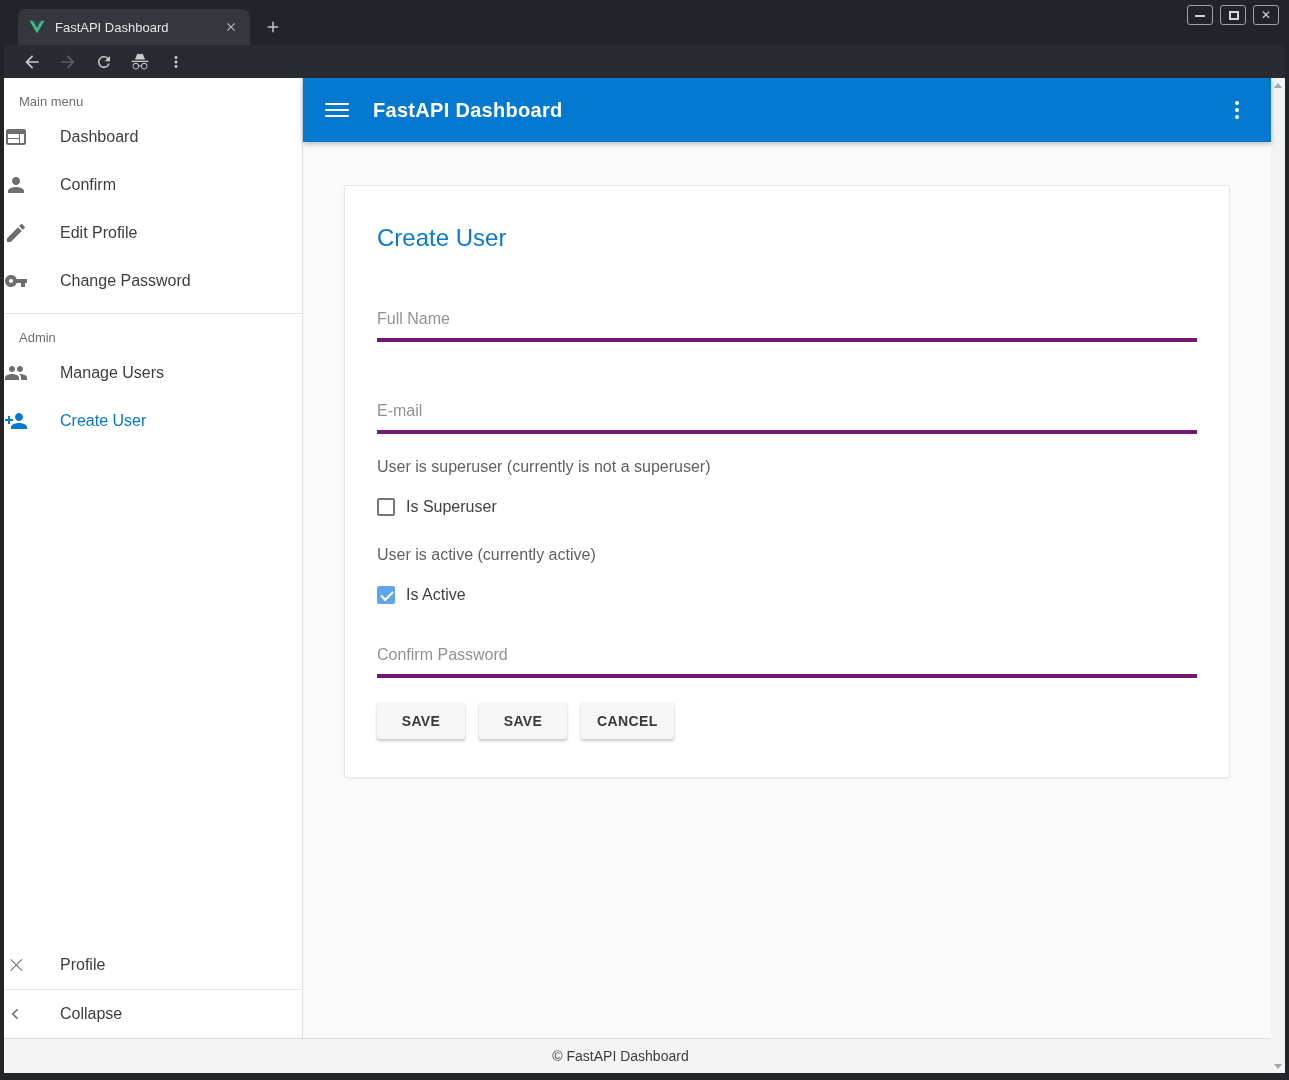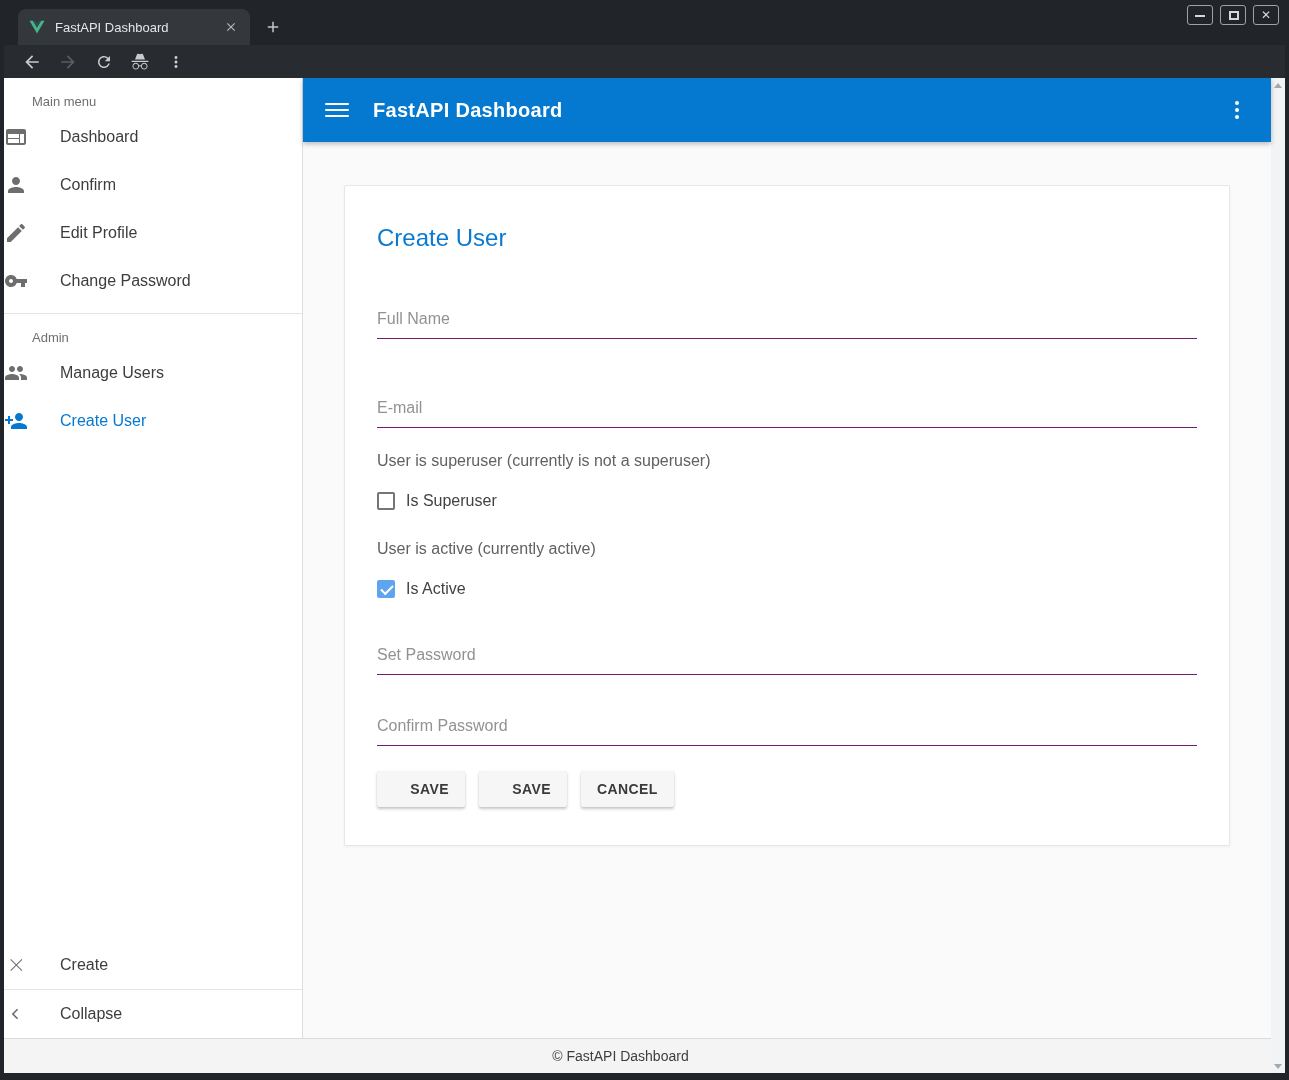--- a/index.html
+++ b/index.html
@@ -33,21 +33,21 @@
   .omni-spacer { flex:1; }
   .omni-star { width:18px; height:18px; color:#c8cbce; }
 
   
   .viewport { flex:1; display:flex; background:#fafafa; overflow:hidden; }
   .page { flex:1; display:flex; flex-direction:column; min-width:0; }
   .body-row { flex:1; display:flex; min-height:0; }
 
   
   .sidebar { width:299px; background:#ffffff; border-right:1px solid #dedede; display:flex; flex-direction:column; }
-  .section-label { margin:16px 0 4px 28px; font-size:13px; color:#6f6f6f; }
+  .section-label { margin:16px 0 4px 15px; font-size:13px; color:#6f6f6f; }
   .nav-item { height:48px; display:flex; align-items:center; cursor:pointer; }
   .nav-item .ic { width:24px; height:24px; color:#6e6e6e; flex:0 0 auto; }
   .nav-item .lbl { margin-left:32px; font-size:16px; color:#3d3d3d; }
   .nav-item.active .ic { color:#0578cf; }
   .nav-item.active .lbl { color:#0578cf; }
   .sb-divider { height:1px; background:#e4e4e4; margin-top:8px; }
   .sb-divider2 { height:1px; background:#e4e4e4; }
   .sidebar-spacer { flex:1; }
 
   
@@ -57,41 +57,41 @@
   .hamburger span { display:block; height:2px; background:#fff; border-radius:1px; }
   .appbar-title { margin-left:24px; font-size:20px; font-weight:bold; color:#ffffff; letter-spacing:.3px; }
   .appbar-spacer { flex:1; }
   .kebab { width:24px; height:24px; display:flex; flex-direction:column; align-items:center; justify-content:center; gap:3px; }
   .kebab i { width:4px; height:4px; border-radius:50%; background:#fff; }
 
   .content { flex:1; padding:43px 41px; overflow:hidden; }
   .card { background:#fff; border:1px solid #e7e7e7; border-radius:2px; box-shadow:0 1px 3px rgba(0,0,0,.05); padding:38px 32px; }
   .card-title { font-size:24px; font-weight:normal; color:#0a7ad1; }
 
-  .text-field input { width:100%; border:none; outline:none; background:transparent; border-bottom:1px solid #701a75;
+  .text-field input { width:100%; border:none; outline:none; background:transparent; border-bottom:4px solid #701a75;
                       font-family:"Liberation Sans",sans-serif; font-size:16px; color:#333; padding:0 0 10px 0; }
   .text-field input::placeholder { color:#929292; opacity:1; }
   .tf-1 { margin-top:58px; }
   .tf-2 { margin-top:60px; }
   .tf-3 { margin-top:48px; }
   .tf-4 { margin-top:42px; }
 
   .hint { margin-top:24px; font-size:16px; color:#616161; }
   .hint-2 { margin-top:30px; }
   .check-row { margin-top:22px; display:flex; align-items:center; }
   .cb { width:18px; height:18px; border:2px solid #757575; border-radius:2px; position:relative; flex:0 0 auto; cursor:pointer; }
   .cb.checked { border-color:#5fa4ef; background:#5fa4ef; }
   .cb.checked::after { content:""; position:absolute; left:2px; top:3px; width:10px; height:5px;
                        border-left:2px solid #fff; border-bottom:2px solid #fff; transform:rotate(-45deg); }
   .cb-label { margin-left:11px; font-size:16px; color:#424242; }
 
   .btn-row { margin-top:25px; display:flex; gap:14px; }
   .btn { min-width:88px; height:36px; padding:0 16px; background:#f6f6f6; border:none; border-radius:2px;
          box-shadow:0 2px 3px rgba(0,0,0,.22), 0 0 1px rgba(0,0,0,.15); font-family:"Liberation Sans",sans-serif;
-         font-size:14px; font-weight:bold; color:#3a3a3a; letter-spacing:.4px; cursor:pointer;text-align:right; }
+         font-size:14px; font-weight:bold; color:#3a3a3a; letter-spacing:.4px; cursor:pointer; }
 
   
   .footer { height:35px; background:#f4f4f4; border-top:1px solid #dcdcdc; display:flex; align-items:center; justify-content:center; padding-right:34px; }
   .footer span { font-size:14px; color:#3e3e3e; }
 
   
   .scrollbar { width:14px; background:#f2f3f5; display:flex; flex-direction:column; align-items:center; }
   .scroll-arrow { width:14px; height:14px; display:flex; align-items:center; justify-content:center; }
   .scroll-arrow .tri-up { width:0; height:0; border-left:4px solid transparent; border-right:4px solid transparent; border-bottom:5px solid #a4a7ab; }
   .scroll-arrow .tri-down { width:0; height:0; border-left:4px solid transparent; border-right:4px solid transparent; border-top:5px solid #a4a7ab; }
@@ -230,21 +230,21 @@
           </div>
 
           <div class="sidebar-spacer"></div>
 
           <div class="nav-item">
             <span class="ic">
               <svg viewBox="0 0 24 24" width="24" height="24" fill="currentColor">
                   <path d="M18.3 5.71 17.59 5l-5.3 5.29L7 5l-.71.71L11.59 11l-5.3 5.29.71.71 5.29-5.29L17.59 17l.71-.71L13 11z" transform="translate(0 1)"></path>
                 </svg>
             </span>
-            <span class="lbl">Create</span>
+            <span class="lbl">Profile</span>
           </div>
           <div class="sb-divider2"></div>
           <div class="nav-item">
             <span class="ic">
               <svg viewBox="0 0 24 24" width="24" height="24" fill="currentColor">
                   <path d="M14.7 6.7 13.3 5.3 6.6 12l6.7 6.7 1.4-1.4L9.4 12z" transform="scale(0.8) translate(3 3)"></path>
                 </svg>
             </span>
             <span class="lbl">Collapse</span>
           </div>
@@ -283,23 +283,20 @@
                 <span class="cb"></span>
                 <span class="cb-label">Is Superuser</span>
               </div>
 
               <div class="hint hint-2">User is active (currently active)</div>
               <div class="check-row">
                 <span class="cb checked"></span>
                 <span class="cb-label">Is Active</span>
               </div>
 
-              <div class="text-field tf-3">
-                <input type="password" placeholder="Set Password" style="">
-              </div>
 
               <div class="text-field tf-4">
                 <input type="password" placeholder="Confirm Password" style="">
               </div>
 
               <div class="btn-row">
                 <button class="btn">SAVE</button>
                 <button class="btn">SAVE</button>
                 <button class="btn">CANCEL</button>
               </div>

